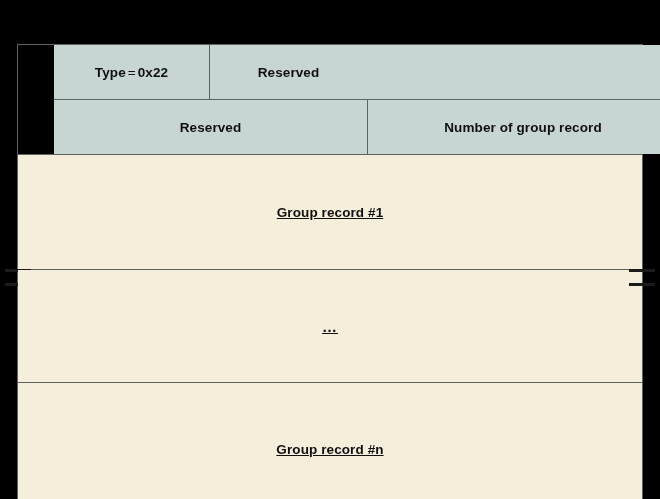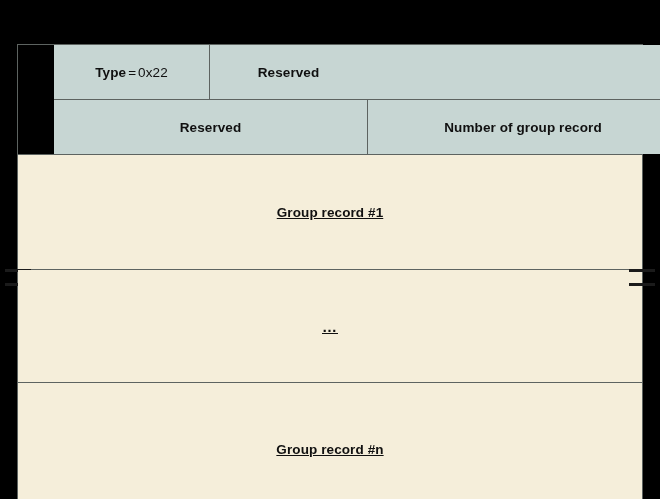--- a/index.html
+++ b/index.html
@@ -73,21 +73,21 @@
 
   
   #row-group-first { height: 115px; }
   #row-group-gap   { height: 113px; }
   #row-group-last  { height: 133px; }
 
   .body-row .cell { width: 100%; }
 
   
   .field-label { font-weight: bold; }
-  .field-value { font-weight: normal; }
+  .field-value { font-weight: bold; }
   .field-eq    { font-weight: normal; padding: 0 2px; }
 
   
   #ellipsis-label {
     font-size: 15px;
     font-weight: bold;
     letter-spacing: 1px;
     line-height: 1;
   }
 

